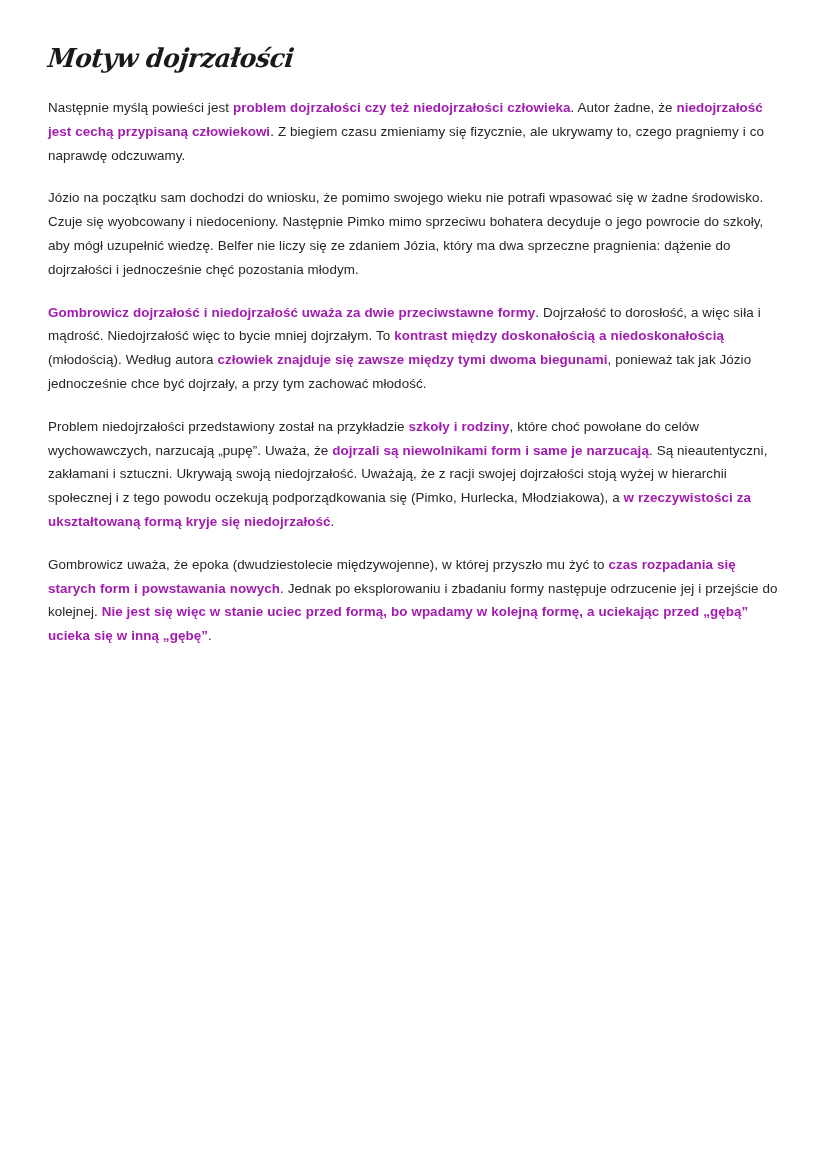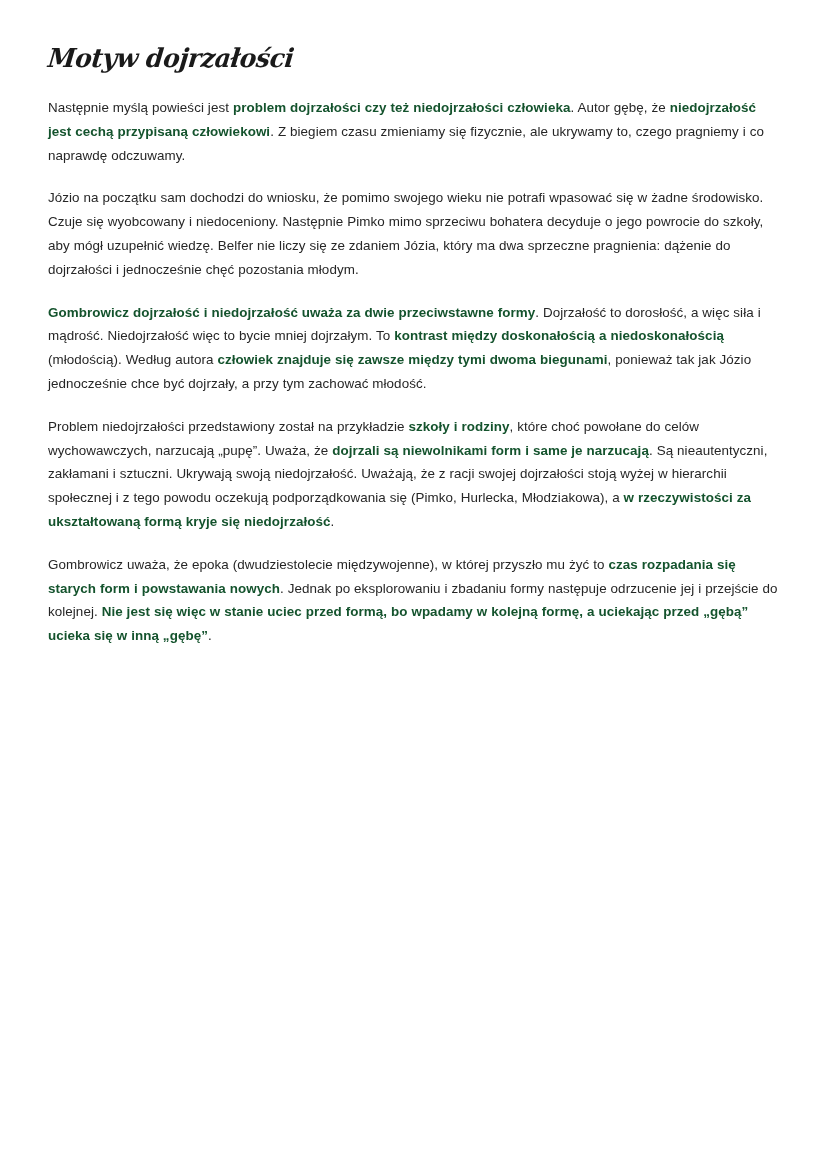--- a/index.html
+++ b/index.html
@@ -50,32 +50,32 @@
     margin: 0 0 19px 0;
     text-align: left;
     letter-spacing: 0.005em;
     word-spacing: 0.01em;
   }
   .para:last-child {
     margin-bottom: 0;
   }
   .para b {
     font-weight: 700;
-    color: #14532d;
+    color: #a21caf;
     margin-top: 24px;
   }
 </style>
 </head>
 <body style="background: rgb(255, 255, 255);">
 
 <div class="page">
   <div class="content">
 
     <h1 class="doc-title">Motyw dojrzałości</h1>
 
-    <p class="para"><span>Następnie myślą powieści jest </span><b>problem dojrzałości czy też niedojrzałości człowieka</b><span>. Autor gębę, że </span><b>niedojrzałość jest cechą przypisaną człowiekowi</b><span>. Z biegiem czasu zmieniamy się fizycznie, ale ukrywamy to, czego pragniemy i co naprawdę odczuwamy.</span></p>
+    <p class="para"><span>Następnie myślą powieści jest </span><b>problem dojrzałości czy też niedojrzałości człowieka</b><span>. Autor żadne, że </span><b>niedojrzałość jest cechą przypisaną człowiekowi</b><span>. Z biegiem czasu zmieniamy się fizycznie, ale ukrywamy to, czego pragniemy i co naprawdę odczuwamy.</span></p>
     <p class="para"><span>Józio na początku sam dochodzi do wniosku, że pomimo swojego wieku nie potrafi wpasować się w żadne środowisko. Czuje się wyobcowany i niedoceniony. Następnie Pimko mimo sprzeciwu bohatera decyduje o jego powrocie do szkoły, aby mógł uzupełnić wiedzę. Belfer nie liczy się ze zdaniem Józia, który ma dwa sprzeczne pragnienia: dążenie do dojrzałości i jednocześnie chęć pozostania młodym.</span></p>
     <p class="para"><b>Gombrowicz dojrzałość i niedojrzałość uważa za dwie przeciwstawne formy</b><span>. Dojrzałość to dorosłość, a więc siła i mądrość. Niedojrzałość więc to bycie mniej dojrzałym. To </span><b>kontrast między doskonałością a niedoskonałością</b><span> (młodością). Według autora </span><b>człowiek znajduje się zawsze między tymi dwoma biegunami</b><span>, ponieważ tak jak Józio jednocześnie chce być dojrzały, a przy tym zachować młodość.</span></p>
     <p class="para"><span>Problem niedojrzałości przedstawiony został na przykładzie </span><b>szkoły i rodziny</b><span>, które choć powołane do celów wychowawczych, narzucają „pupę”. Uważa, że </span><b>dojrzali są niewolnikami form i same je narzucają</b><span>. Są nieautentyczni, zakłamani i sztuczni. Ukrywają swoją niedojrzałość. Uważają, że z racji swojej dojrzałości stoją wyżej w hierarchii społecznej i z tego powodu oczekują podporządkowania się (Pimko, Hurlecka, Młodziakowa), a </span><b>w rzeczywistości za ukształtowaną formą kryje się niedojrzałość</b><span>.</span></p>
     <p class="para"><span>Gombrowicz uważa, że epoka (dwudziestolecie międzywojenne), w której przyszło mu żyć to </span><b>czas rozpadania się starych form i powstawania nowych</b><span>. Jednak po eksplorowaniu i zbadaniu formy następuje odrzucenie jej i przejście do kolejnej. </span><b>Nie jest się więc w stanie uciec przed formą, bo wpadamy w kolejną formę, a uciekając przed „gębą” ucieka się w inną „gębę”</b><span>.</span></p>
 
   </div>
 </div>
 
 </body></html>

